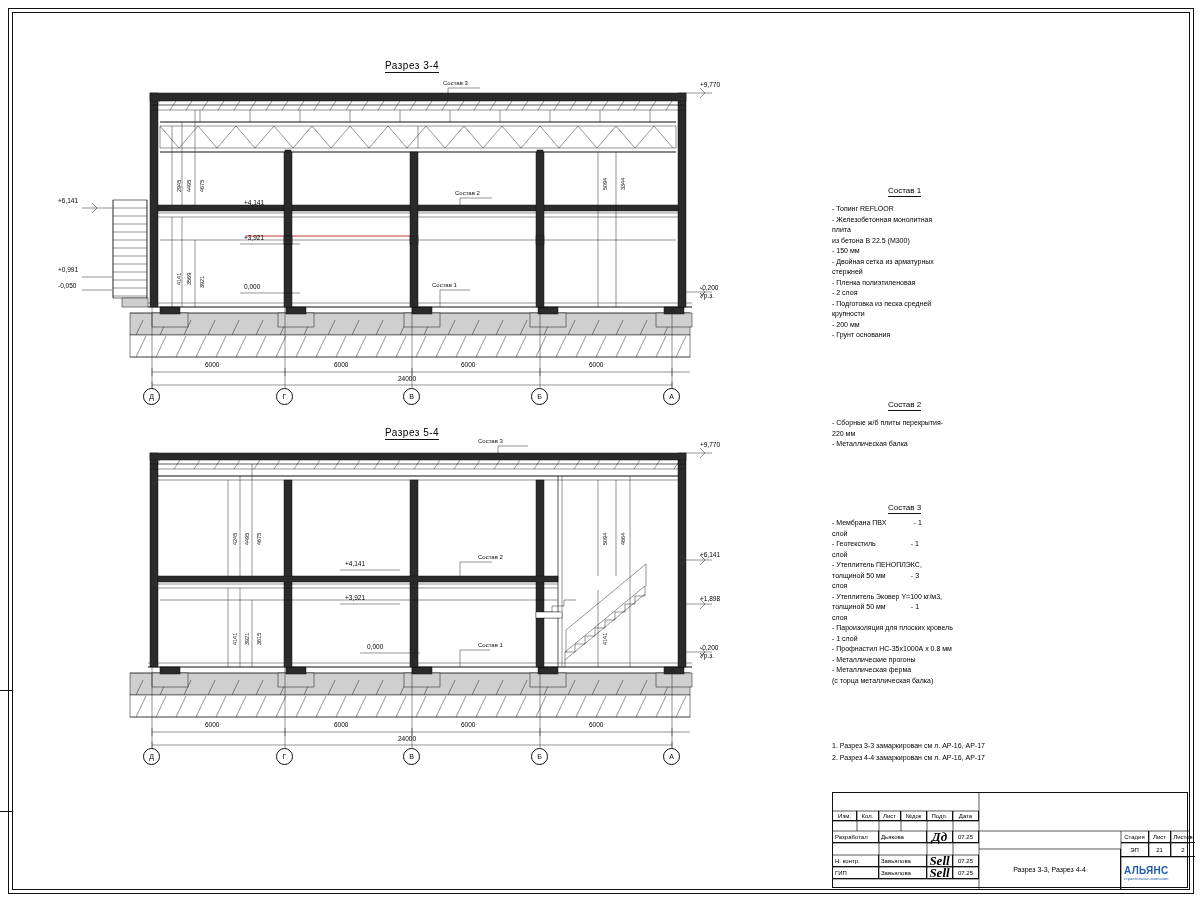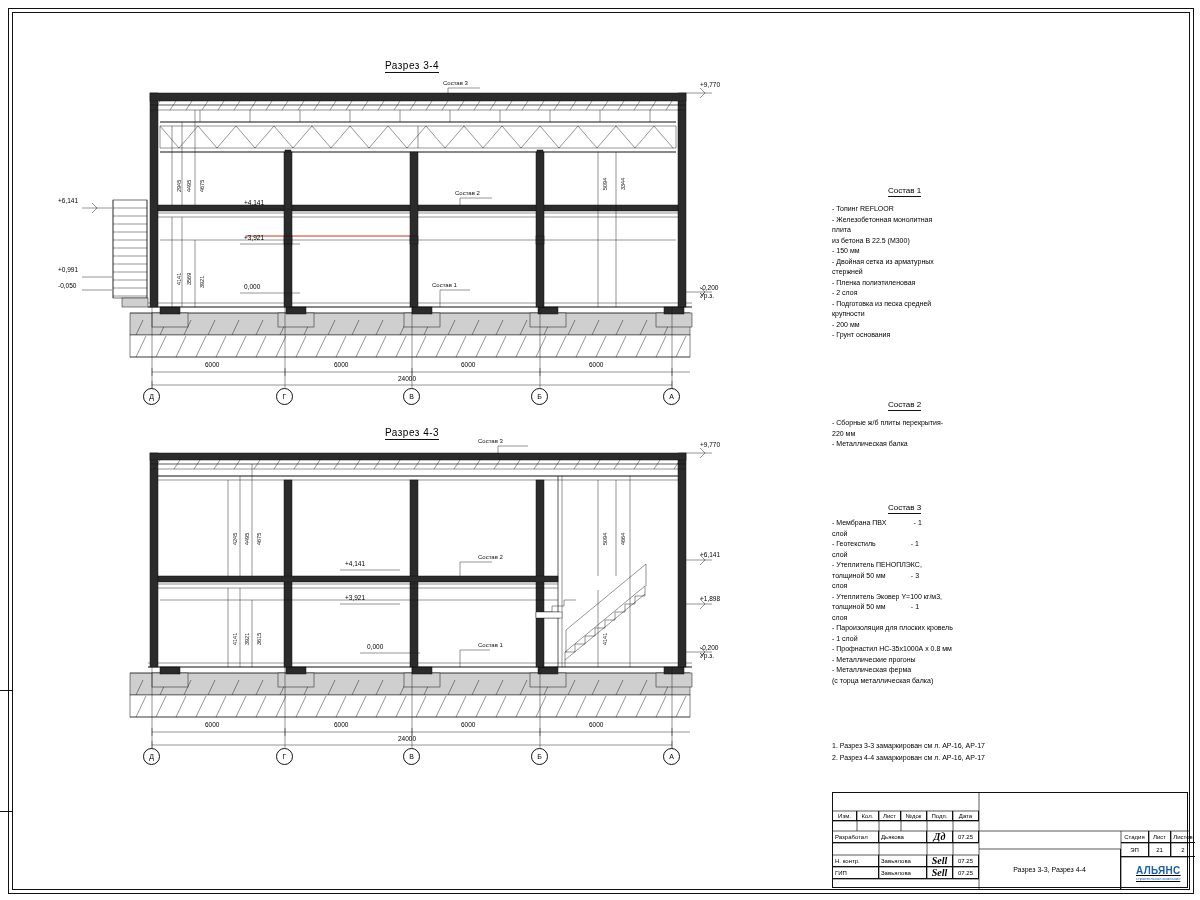--- a/index.html
+++ b/index.html
@@ -31,21 +31,21 @@
   .rot{transform-origin:0 0;transform:rotate(-90deg);}
 
   .section-title{position:absolute;font-size:10px;letter-spacing:0.5px;border-bottom:1px solid #111;padding-bottom:1px;}
   .legend-title{position:absolute;font-size:8px;border-bottom:1px solid #111;padding-bottom:1px;}
   .legend-body{position:absolute;font-size:7px;line-height:1.5;white-space:pre;}
 
   
   .tb{position:absolute;border:1px solid #111;box-sizing:border-box;}
   .tb-cell{position:absolute;box-sizing:border-box;border-right:1px solid #111;border-bottom:1px solid #111;font-size:6px;display:flex;align-items:center;padding-left:2px;}
   .center{justify-content:center;padding-left:0;}
-  .sig{font-family:"Liberation Serif",serif;font-style:italic;font-weight:bold;font-size:10px;}
+  .sig{font-family:"Liberation Serif",serif;font-style:italic;font-weight:bold;font-size:13px;}
   .notes{position:absolute;font-size:7px;line-height:1.7;white-space:pre;}
   .axis-circle{position:absolute;width:17px;height:17px;border:0.8px solid #111;border-radius:50%;font-size:7px;display:flex;align-items:center;justify-content:center;box-sizing:border-box;}
   .dimtxt{position:absolute;font-size:6.5px;}
   .lvl{position:absolute;font-size:6.5px;white-space:pre;}
 </style>
 </head>
 <body>
 
 <div class="sheet">
 
@@ -337,21 +337,21 @@
   <div class="axis-circle" style="left:143px;top:388px;">Д</div>
   <div class="axis-circle" style="left:276px;top:388px;">Г</div>
   <div class="axis-circle" style="left:403px;top:388px;">В</div>
   <div class="axis-circle" style="left:531px;top:388px;">Б</div>
   <div class="axis-circle" style="left:663px;top:388px;">А</div>
 
   <div class="txt sm" style="left:443px;top:80px;">Состав 3</div>
   <div class="txt sm" style="left:455px;top:190px;">Состав 2</div>
   <div class="txt sm" style="left:432px;top:282px;">Состав 1</div>
 
-  <div class="section-title" style="left:385px;top:427px;">Разрез 4-3</div>
+  <div class="section-title" style="left:385px;top:427px;">Разрез 5-4</div>
 
   <svg viewBox="0 0 1200 900">
 
     <g>
       <rect x="130" y="673" width="560" height="22" class="fill-gy"></rect>
       <rect x="130" y="695" width="560" height="22" fill="#fff" stroke="#111" stroke-width="0.5"></rect>
       <g class="ln-thin">
         <line x1="130" y1="717" x2="690" y2="717"></line>
         <line x1="130" y1="673" x2="690" y2="673"></line>
       </g>
@@ -655,21 +655,21 @@
 
     <div class="tb-cell center" style="left:146px;top:56px;width:142px;height:40px;border-bottom:none;font-size:7px;">Разрез 3-3, Разрез 4-4</div>
 
     <div class="tb-cell center" style="left:288px;top:38px;width:28px;height:12px;">Стадия</div>
     <div class="tb-cell center" style="left:316px;top:38px;width:22px;height:12px;">Лист</div>
     <div class="tb-cell center" style="left:338px;top:38px;width:24px;height:12px;border-right:none;">Листов</div>
     <div class="tb-cell center" style="left:288px;top:50px;width:28px;height:14px;">ЭП</div>
     <div class="tb-cell center" style="left:316px;top:50px;width:22px;height:14px;">21</div>
     <div class="tb-cell center" style="left:338px;top:50px;width:24px;height:14px;border-right:none;">2</div>
 
-    <div style="position:absolute;left:288px;top:64px;width:74px;height:32px;box-sizing:border-box;display:flex;align-items:center;gap:3px;padding-left:15px;text-decoration:underline;">
+    <div style="position:absolute;left:288px;top:64px;width:74px;height:32px;box-sizing:border-box;display:flex;align-items:center;gap:3px;padding-left:3px;">
       <svg width="16" height="16" viewBox="0 0 16 16">
         <polygon points="8,1 15,14 1,14" fill="#1f5fa8"></polygon>
         <polygon points="8,5 12,13 4,13" fill="#ffffff"></polygon>
       </svg>
       <div>
         <div style="font-size:10px;font-weight:bold;color:#1f5fa8;letter-spacing:0.3px;">АЛЬЯНС</div>
         <div style="font-size:4px;color:#1f5fa8;">строительная компания</div>
       </div>
     </div>
 

